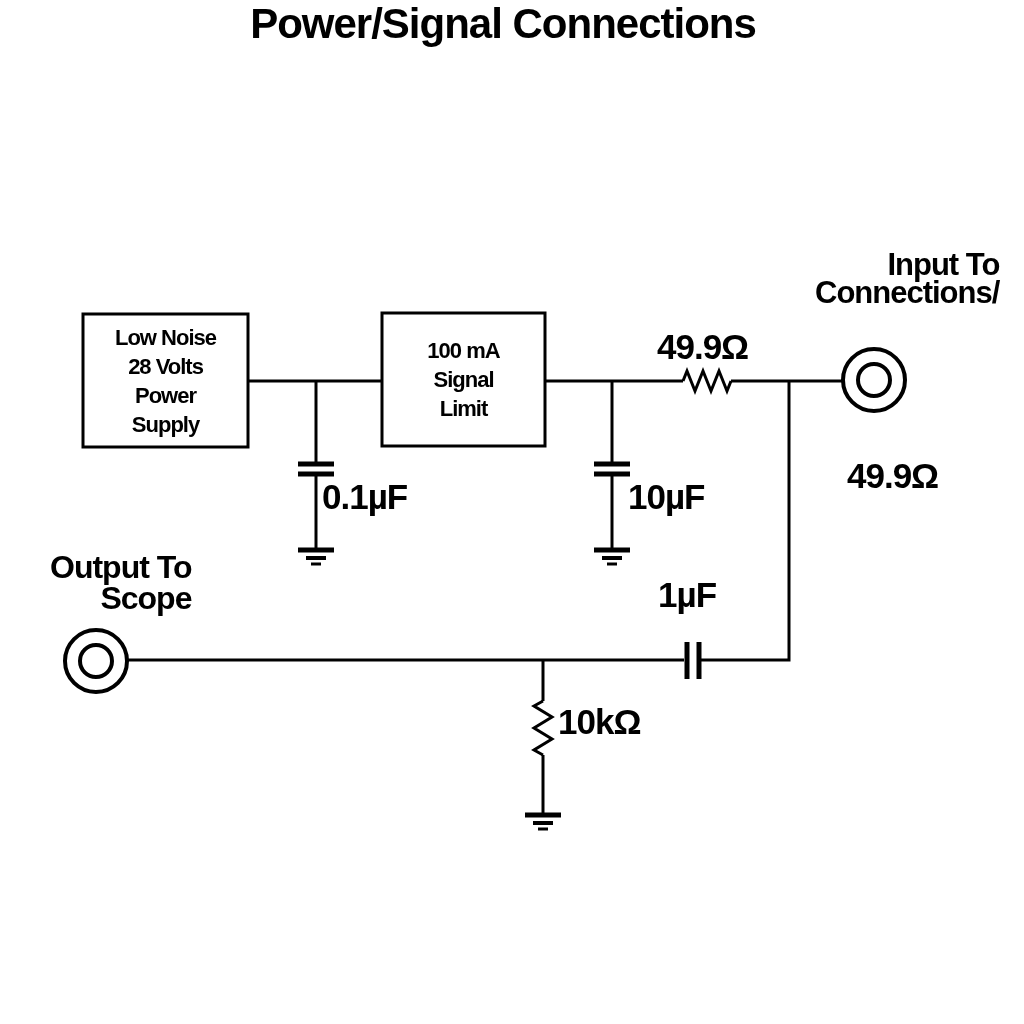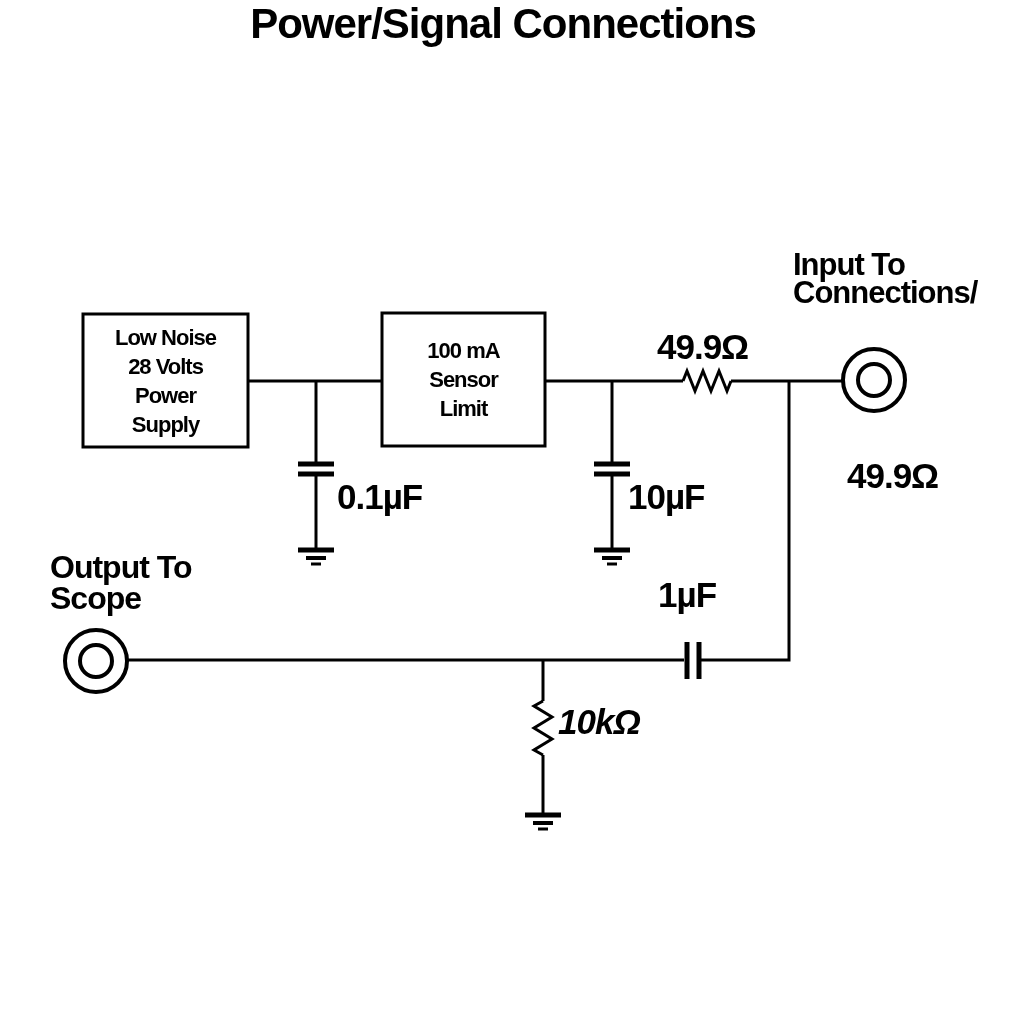--- a/index.html
+++ b/index.html
@@ -21,27 +21,27 @@
   .block-label{
     position:absolute;display:flex;flex-direction:column;
     align-items:center;justify-content:center;text-align:center;
     font-size:22px;line-height:29px;letter-spacing:-1px;
   }
   .ps-label{left:83px;top:314px;width:165px;height:133px;}
   .cl-label{left:382px;top:313px;width:163px;height:133px;}
   .value{font-size:35px;letter-spacing:-1px;}
   .conn-label{font-size:31px;line-height:28px;letter-spacing:-1px;}
   .v-r1{left:657px;top:327px;}
-  .v-c1{left:337px;top:477px;}
+  .v-c1{left:322px;top:477px;}
   .v-c2{left:628px;top:477px;}
   .v-r2{left:847px;top:456px;}
   .v-c3{left:658px;top:575px;}
-  .v-r3{left:558px;top:702px;font-style:italic;}
-  .in-label{left:793px;top:251px;}
-  .out-label{left:50px;top:552px;font-size:32px;line-height:31px;}
+  .v-r3{left:558px;top:702px;}
+  .in-label{left:815px;top:251px;text-align:right;}
+  .out-label{left:50px;top:552px;font-size:32px;line-height:31px;text-align:right;}
   .wire{stroke:#000;stroke-width:3;fill:none;}
   .boxline{stroke:#000;stroke-width:3;fill:#fff;}
   .plate{stroke:#000;stroke-width:5;fill:none;}
   .gnd1{stroke:#000;stroke-width:5;fill:none;}
   .gnd2{stroke:#000;stroke-width:4;fill:none;}
   .gnd3{stroke:#000;stroke-width:3;fill:none;}
   .conn{stroke:#000;stroke-width:4;fill:#fff;}
 </style>
 </head>
 <body>
@@ -116,21 +116,21 @@
   <div class="lbl title">Power/Signal Connections</div>
 
   <div class="block-label ps-label">
     <div>Low Noise</div>
     <div>28 Volts</div>
     <div>Power</div>
     <div>Supply</div>
   </div>
   <div class="block-label cl-label">
     <div>100 mA</div>
-    <div>Sensor</div>
+    <div>Signal</div>
     <div>Limit</div>
   </div>
 
   <div class="lbl conn-label in-label">
     <div>Input To</div>
     <div>Connections/</div>
   </div>
   <div class="lbl conn-label out-label">
     <div>Output To</div>
     <div>Scope</div>

